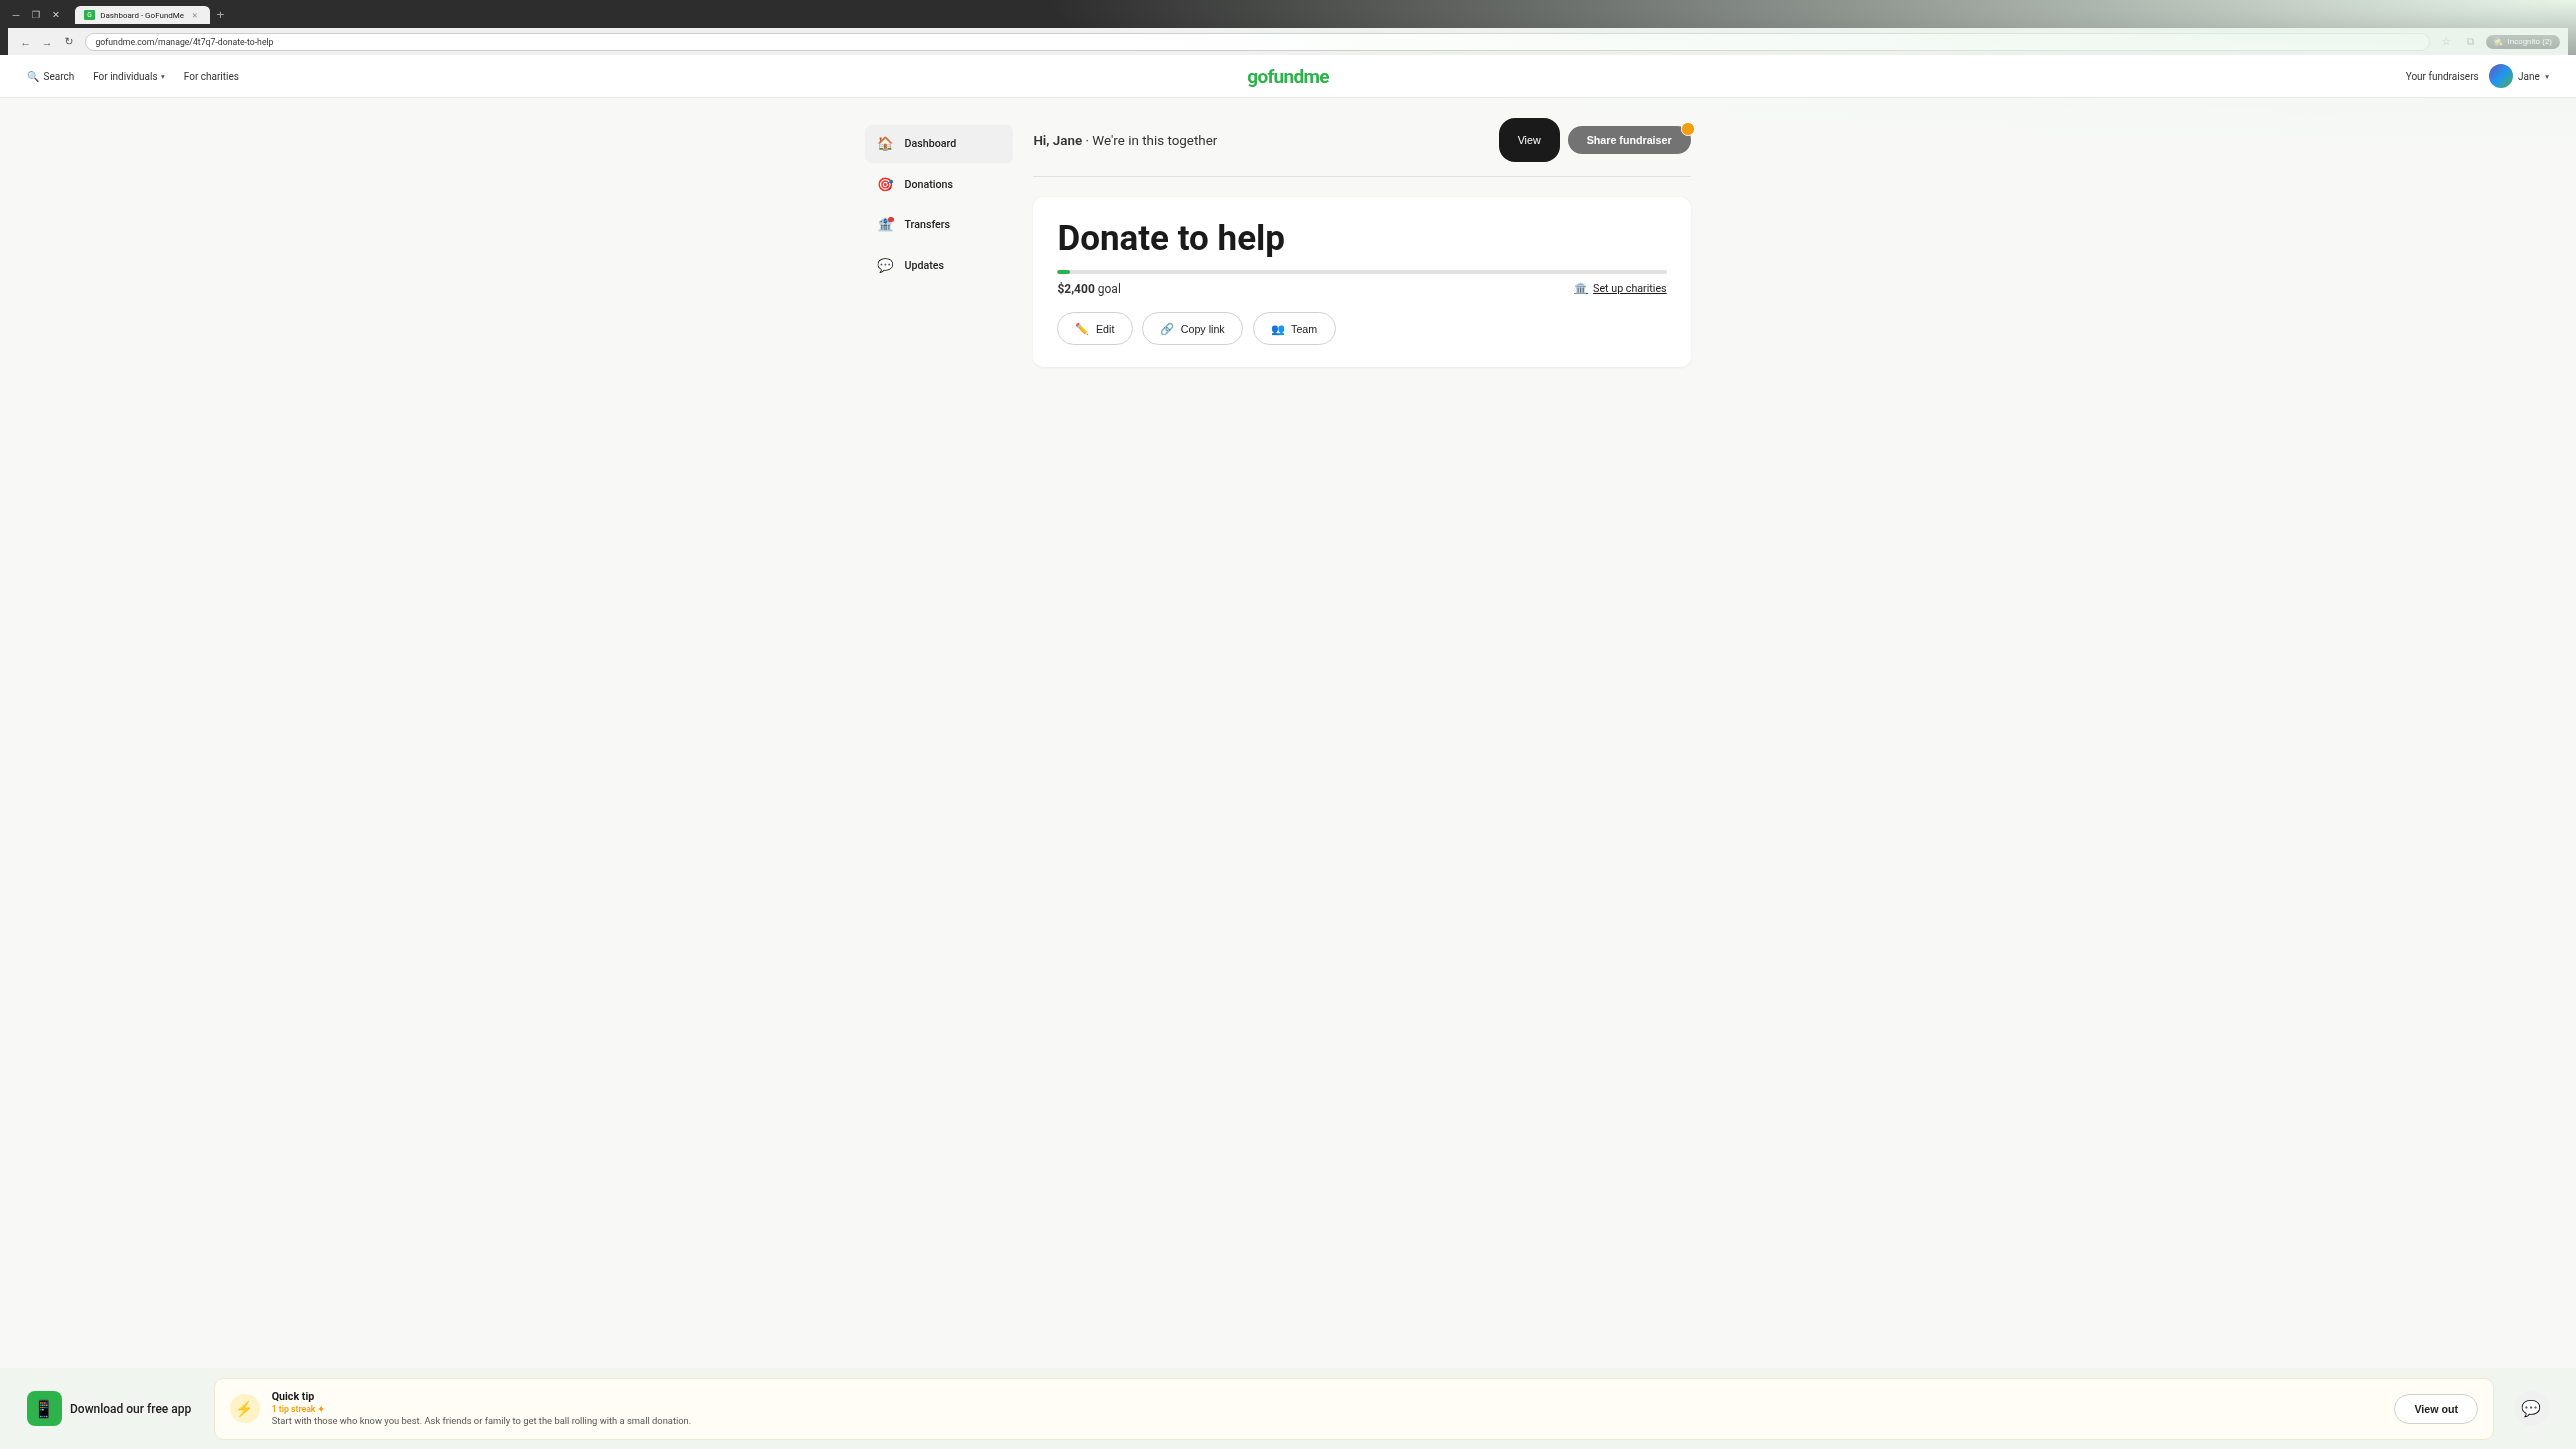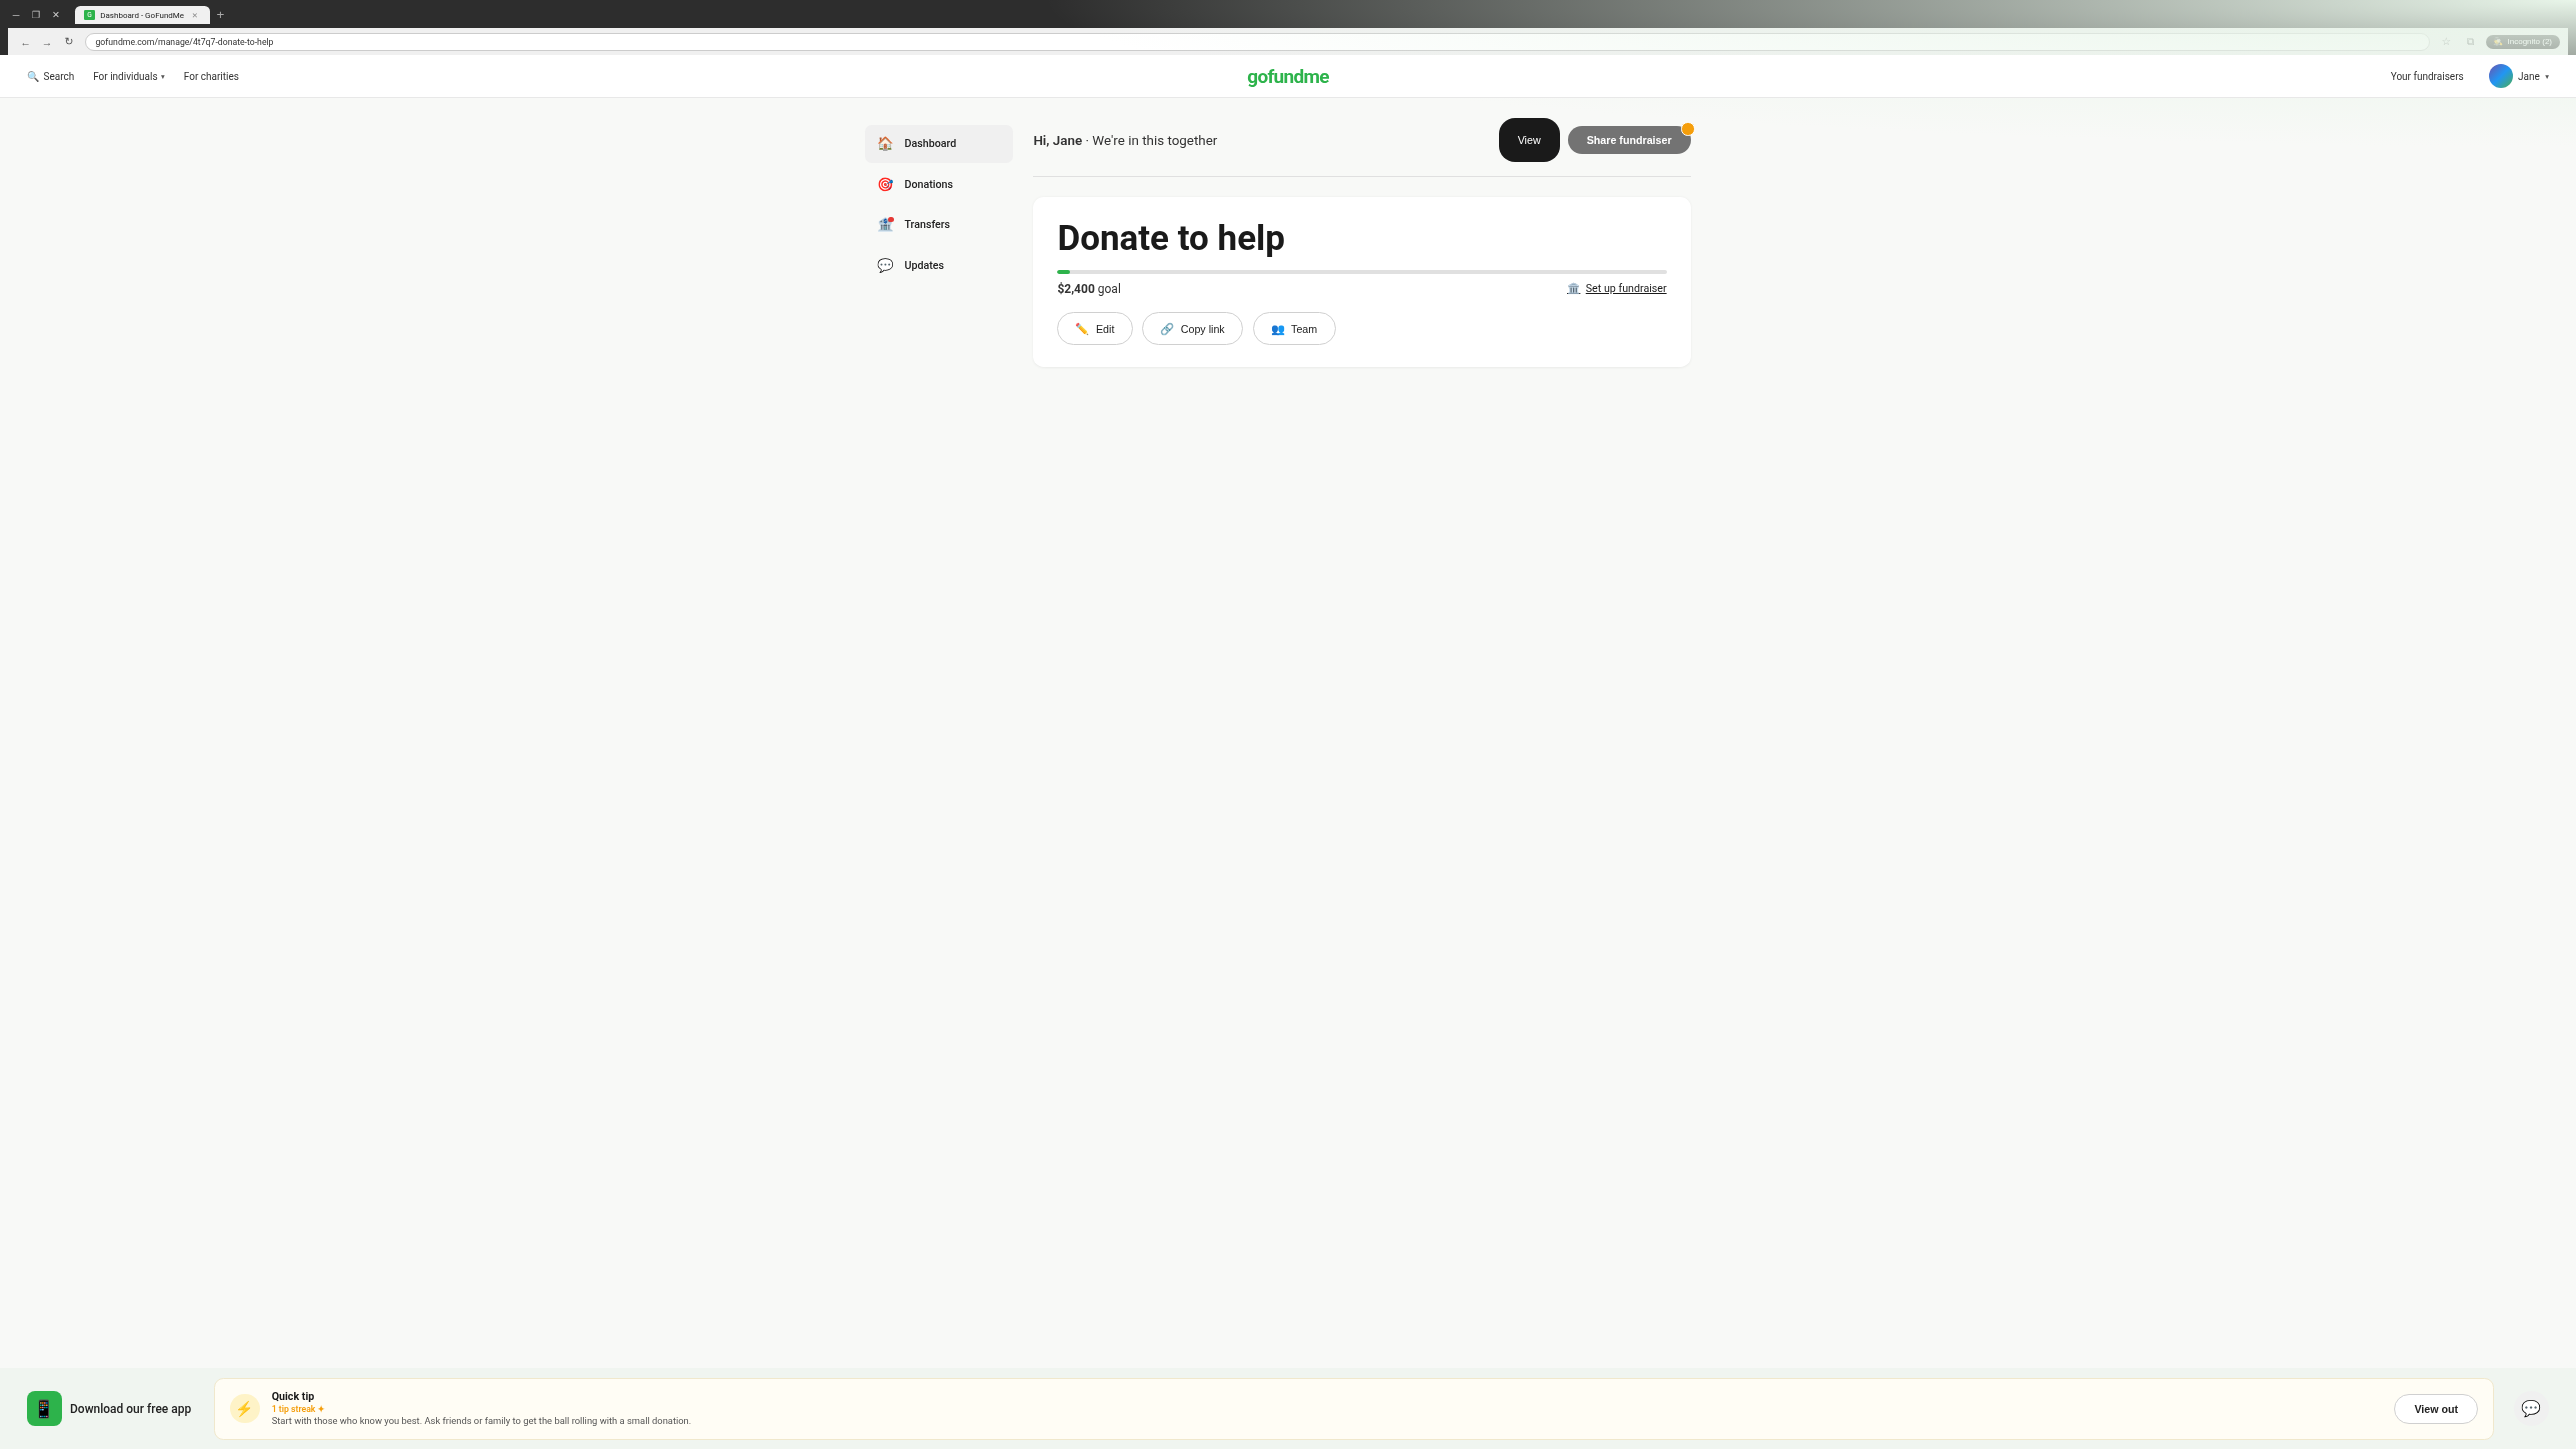--- a/index.html
+++ b/index.html
@@ -230,21 +230,21 @@
     .logo-text {
       font-size: 19px;
       font-weight: 700;
       color: #2db34b;
       letter-spacing: -0.7px;
     }
     .header-right {
       margin-left: auto;
       display: flex;
       align-items: center;
-      gap: 25px;
+      gap: 10px;
     }
     .fundraisers-link {
       font-size: 10px;
       color: #333;
       cursor: pointer;
       text-decoration: none;
     }
     .user-menu {
       display: flex;
       align-items: center;
@@ -673,21 +673,21 @@
           </div>
         </div>
 
         <div class="goal-row">
           <div class="goal-text">
             <span class="goal-amount">$2,400</span>
             <span>goal</span>
           </div>
           <a class="setup-transfers-link">
             <span>🏛️</span>
-            <span>Set up fundraiser</span>
+            <span>Set up charities</span>
           </a>
         </div>
 
         <div class="action-buttons">
           <button class="action-btn">
             <span class="action-btn-icon">✏️</span>
             <span>Edit</span>
           </button>
           <button class="action-btn">
             <span class="action-btn-icon">🔗</span>

